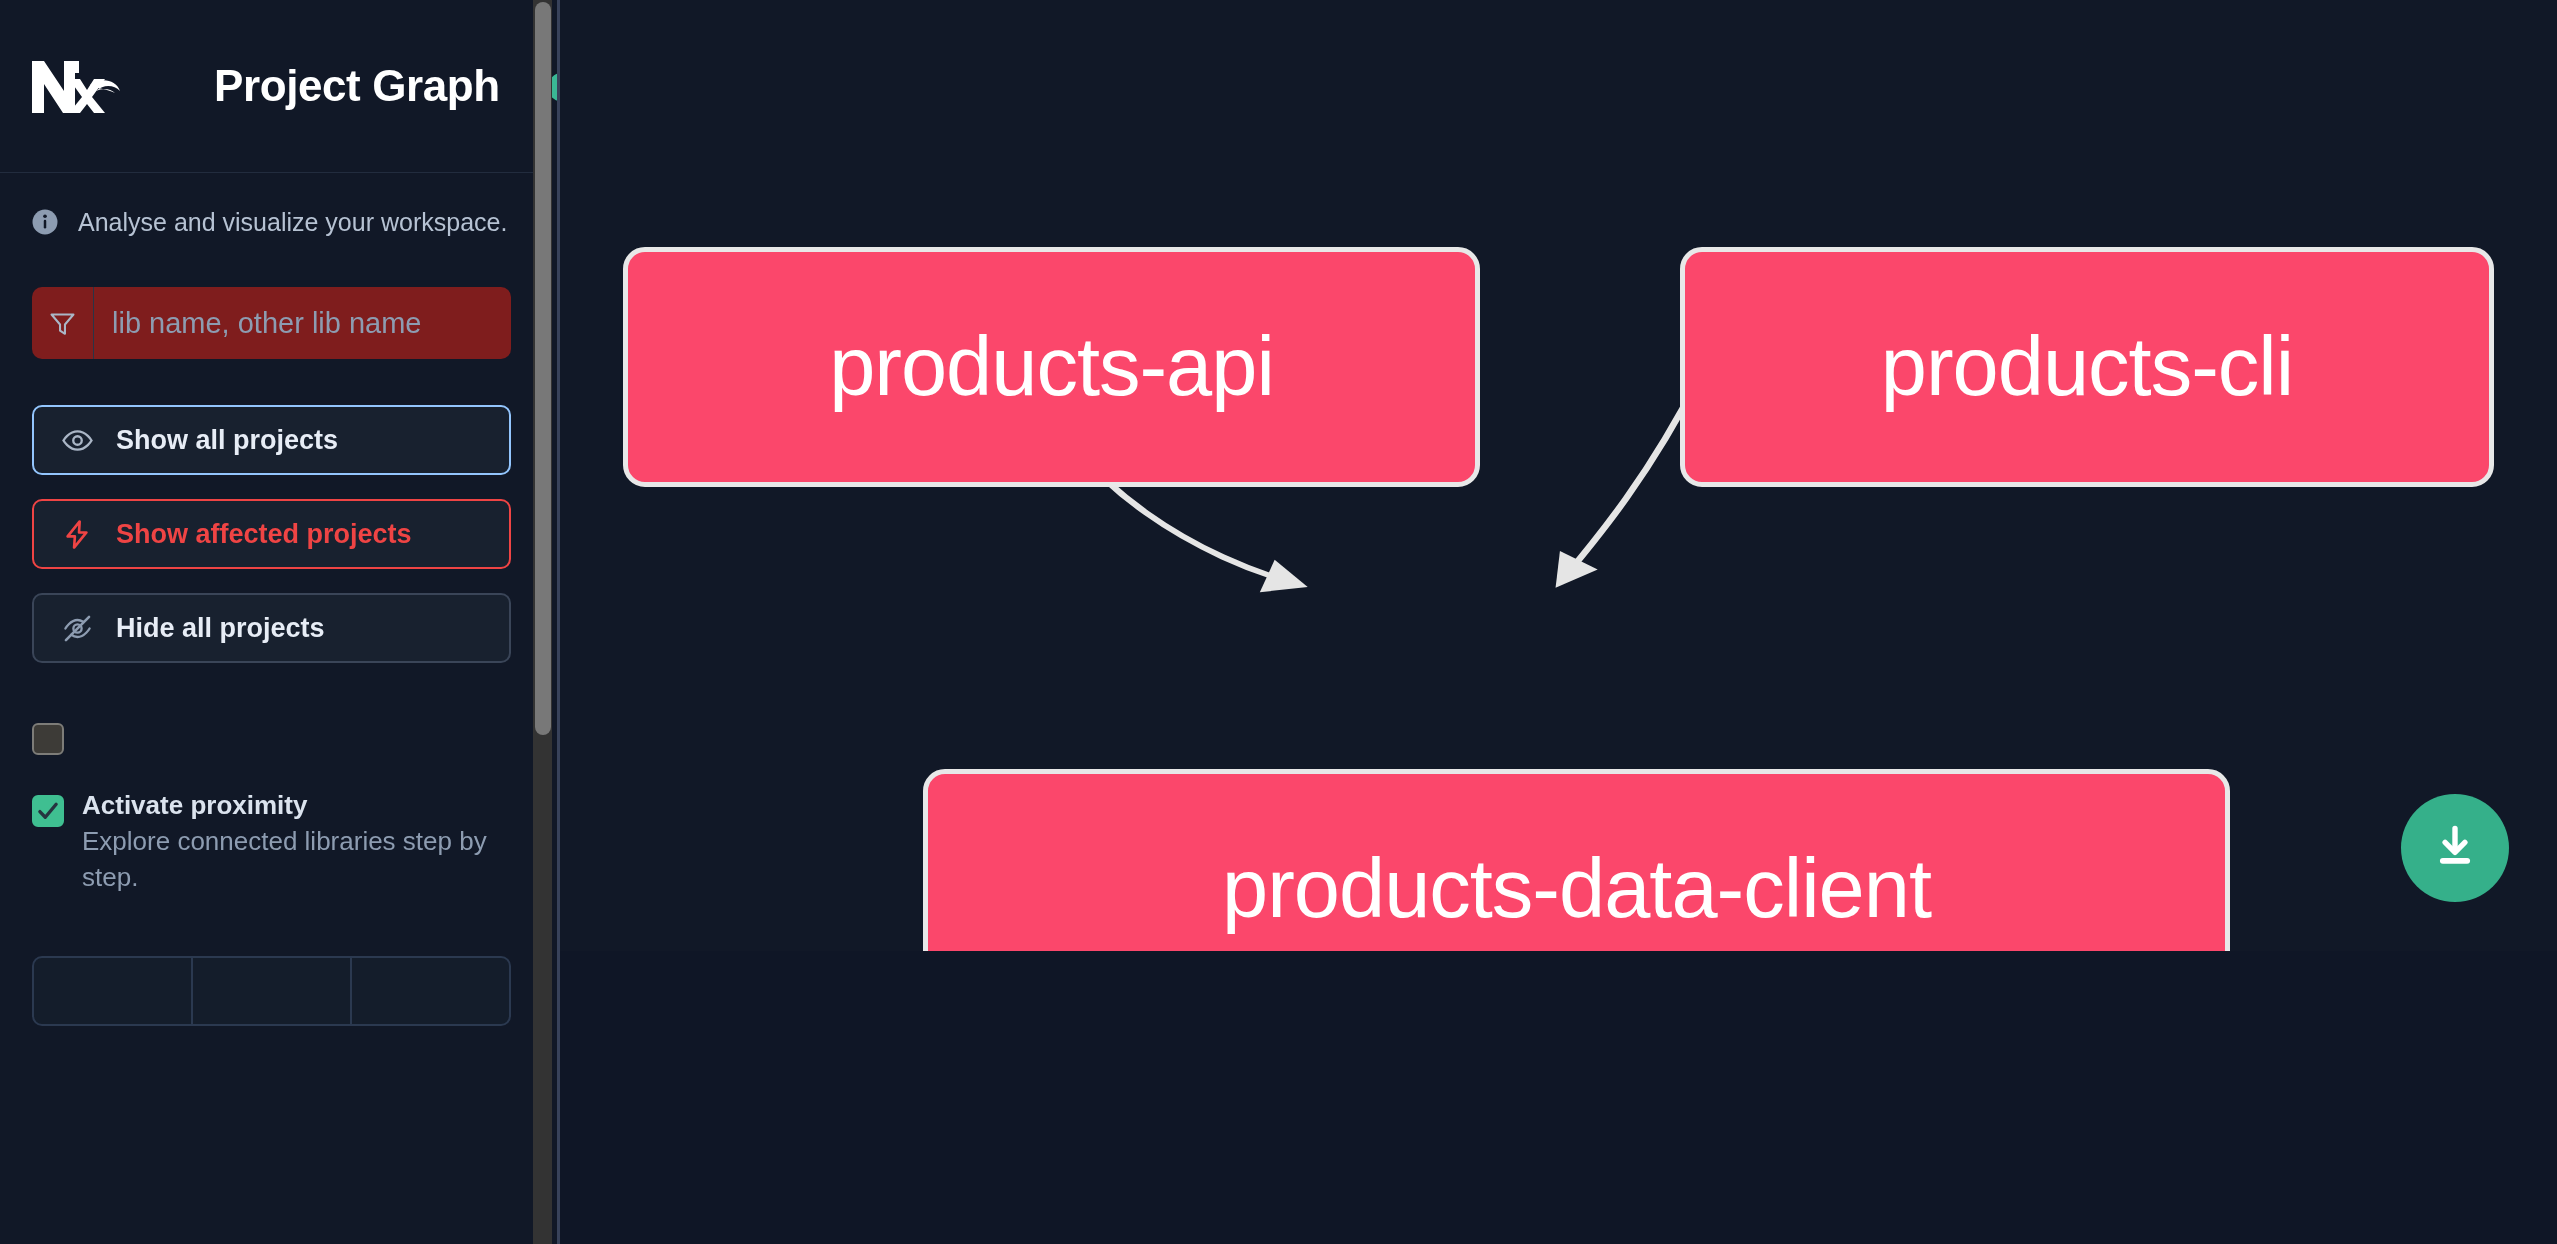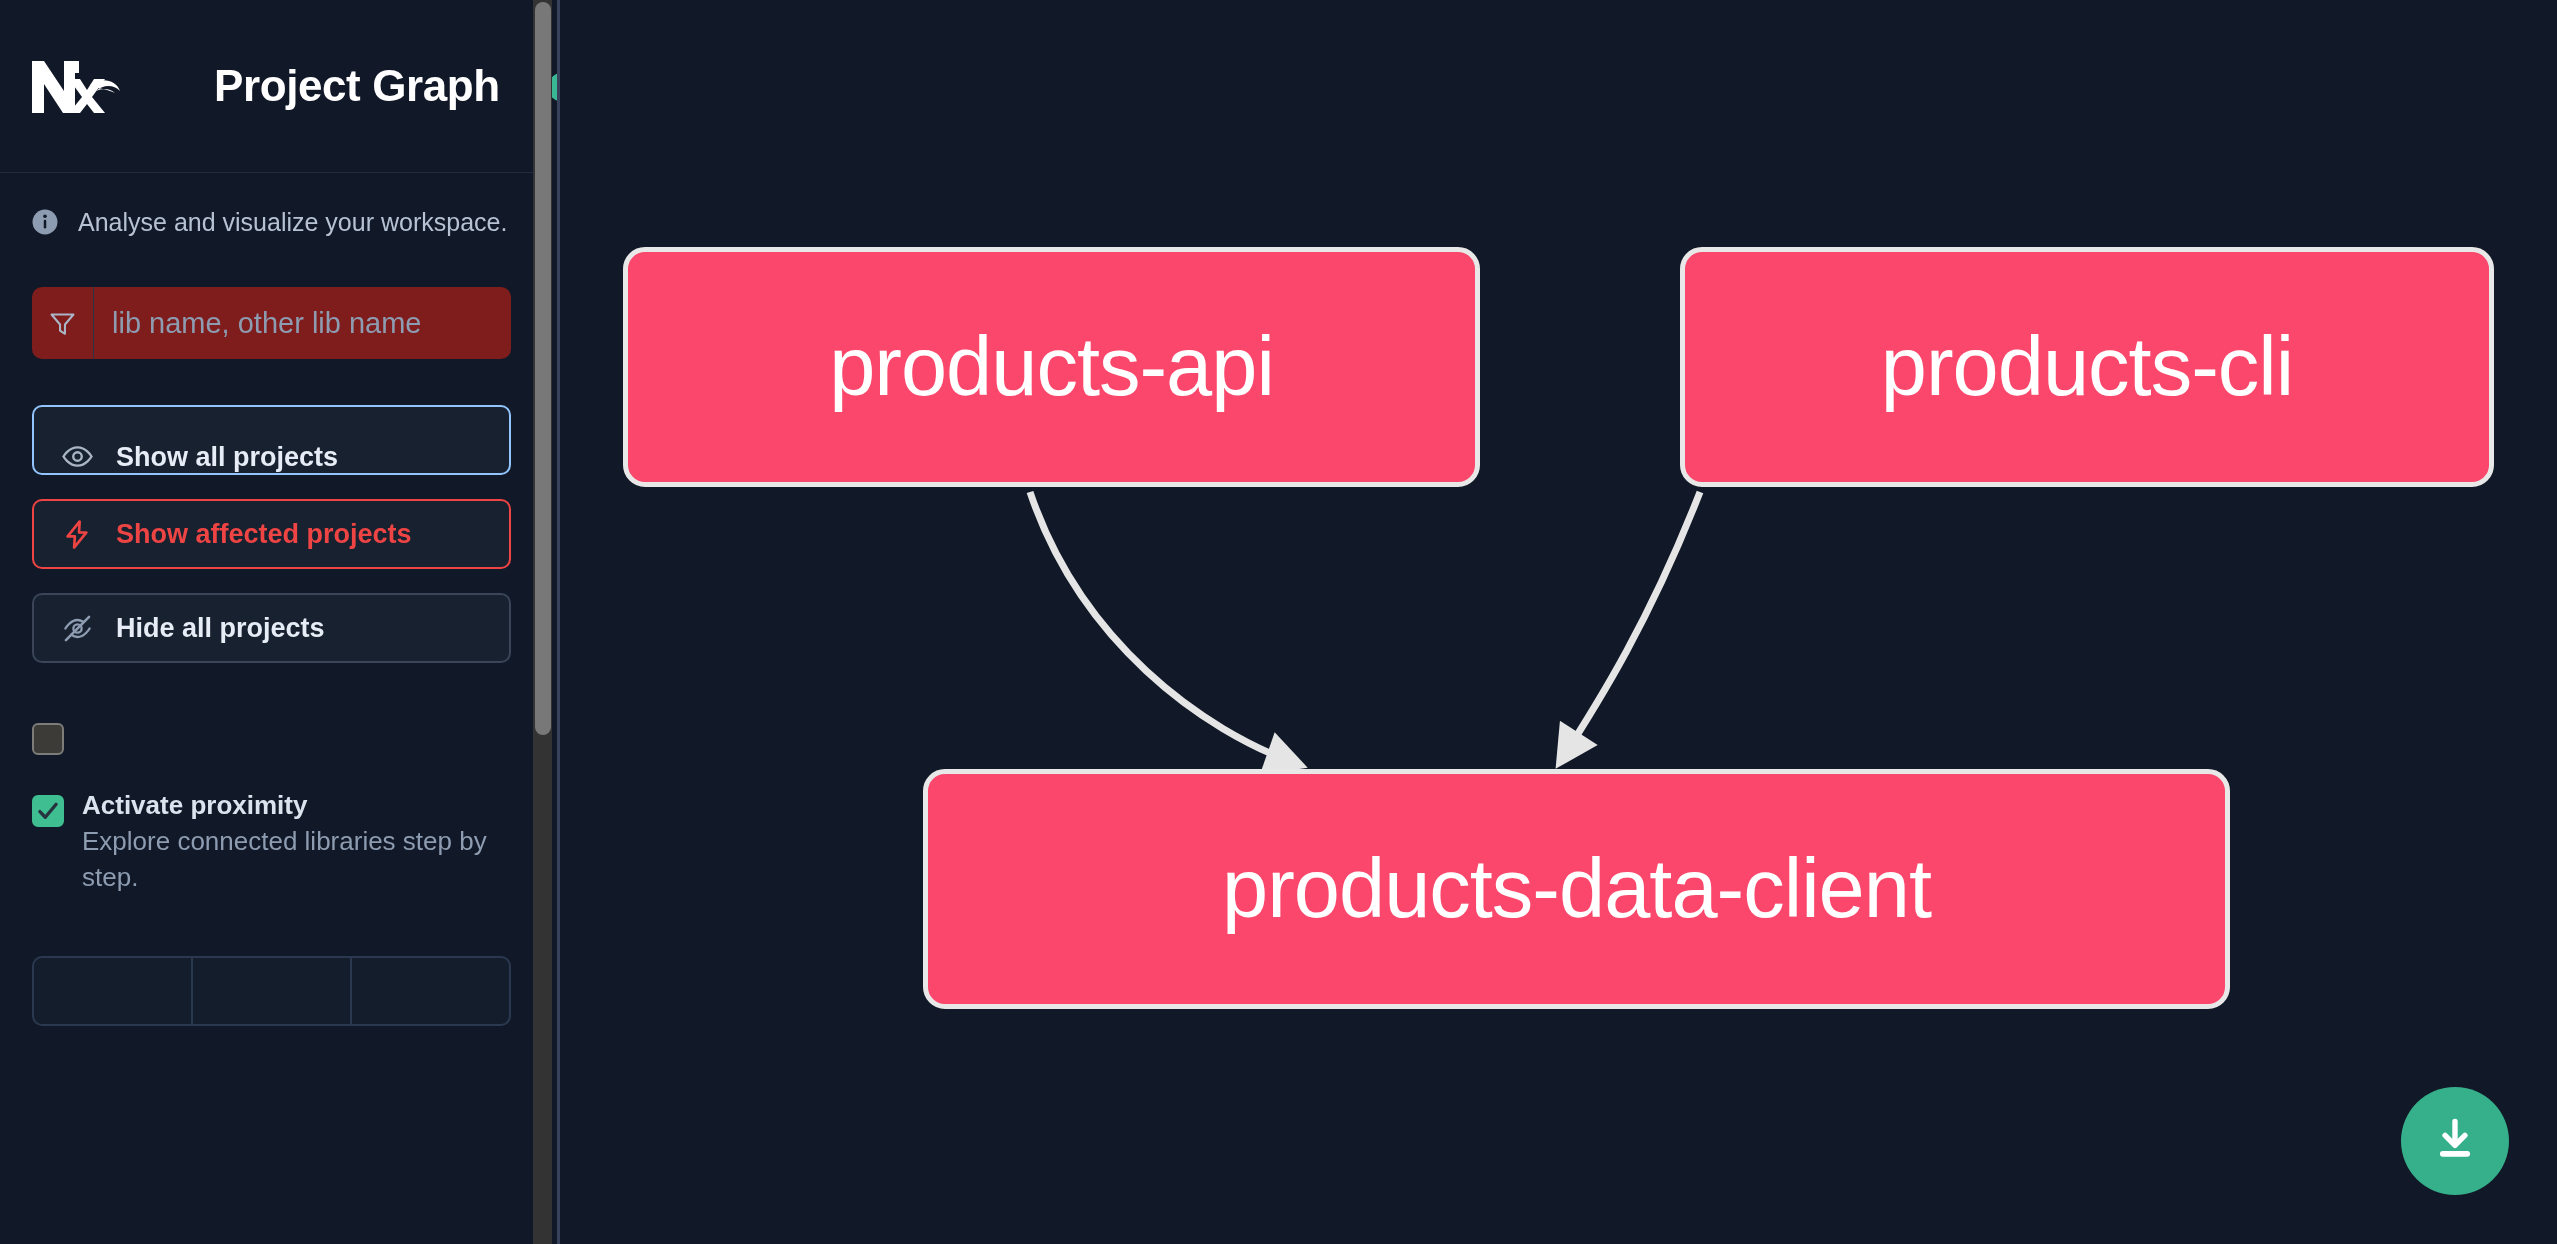--- a/index.html
+++ b/index.html
@@ -111,21 +111,21 @@
     height: 70px;
     border-radius: 10px;
     display: flex; align-items: center;
     gap: 22px;
     padding-left: 26px;
     background: #18212f;
     cursor: pointer;
     font-size: 27px; font-weight: 700;
   }
   .sb-btn .ico { width: 34px; height: 34px; flex: 0 0 34px; display:flex; align-items:center; justify-content:center;}
-  .btn-show-all    { border: 2px solid #93c5fd; color: #e7edf6; align-items: flex-end; }
+  .btn-show-all    { border: 2px solid #93c5fd; color: #e7edf6; }
   .btn-affected    { border: 2px solid #ef4444; color: #ef4444; }
   .btn-hide-all    { border: 2px solid #3a4558; color: #e7edf6; }
 
   
   .seg-wrap { margin: 60px 34px 0 32px; }
   .seg {
     height: 70px;
     border: 2px solid #2b3purple;
     border: 2px solid #2b3950;
     border-radius: 10px;
@@ -159,21 +159,21 @@
   }
   .sb-divider-right {
     position: absolute; right: 0; top: 0; width: 3px; height: 1244px;
     background: #38425a;
   }
 
   
   #graph {
     position: relative;
     flex: 1 1 auto;
-    height: 1244px;
+    height: 951px;
     background: #111827;
     overflow: hidden;
   }
   #graph-svg { position: absolute; inset: 0; width: 100%; height: 100%; }
   .node {
     position: absolute;
     background: #FB476B;
     border: 5px solid #e8e8e8;
     border-radius: 22px;
     display: flex; align-items: center; justify-content: center;

